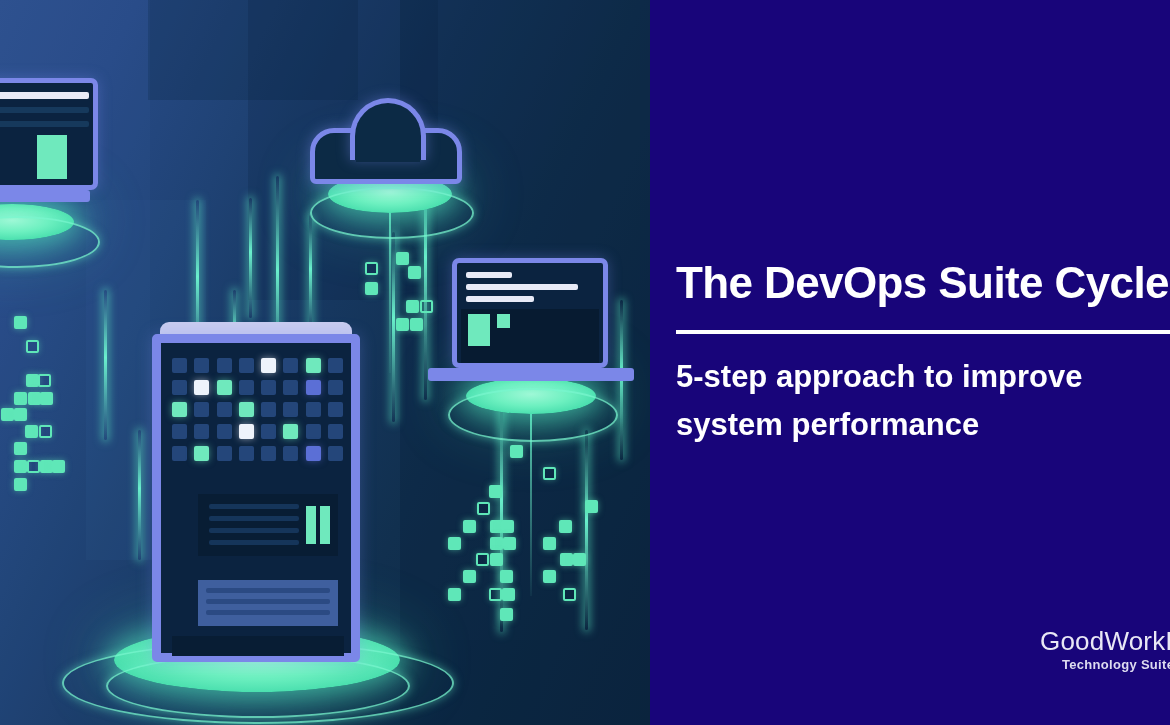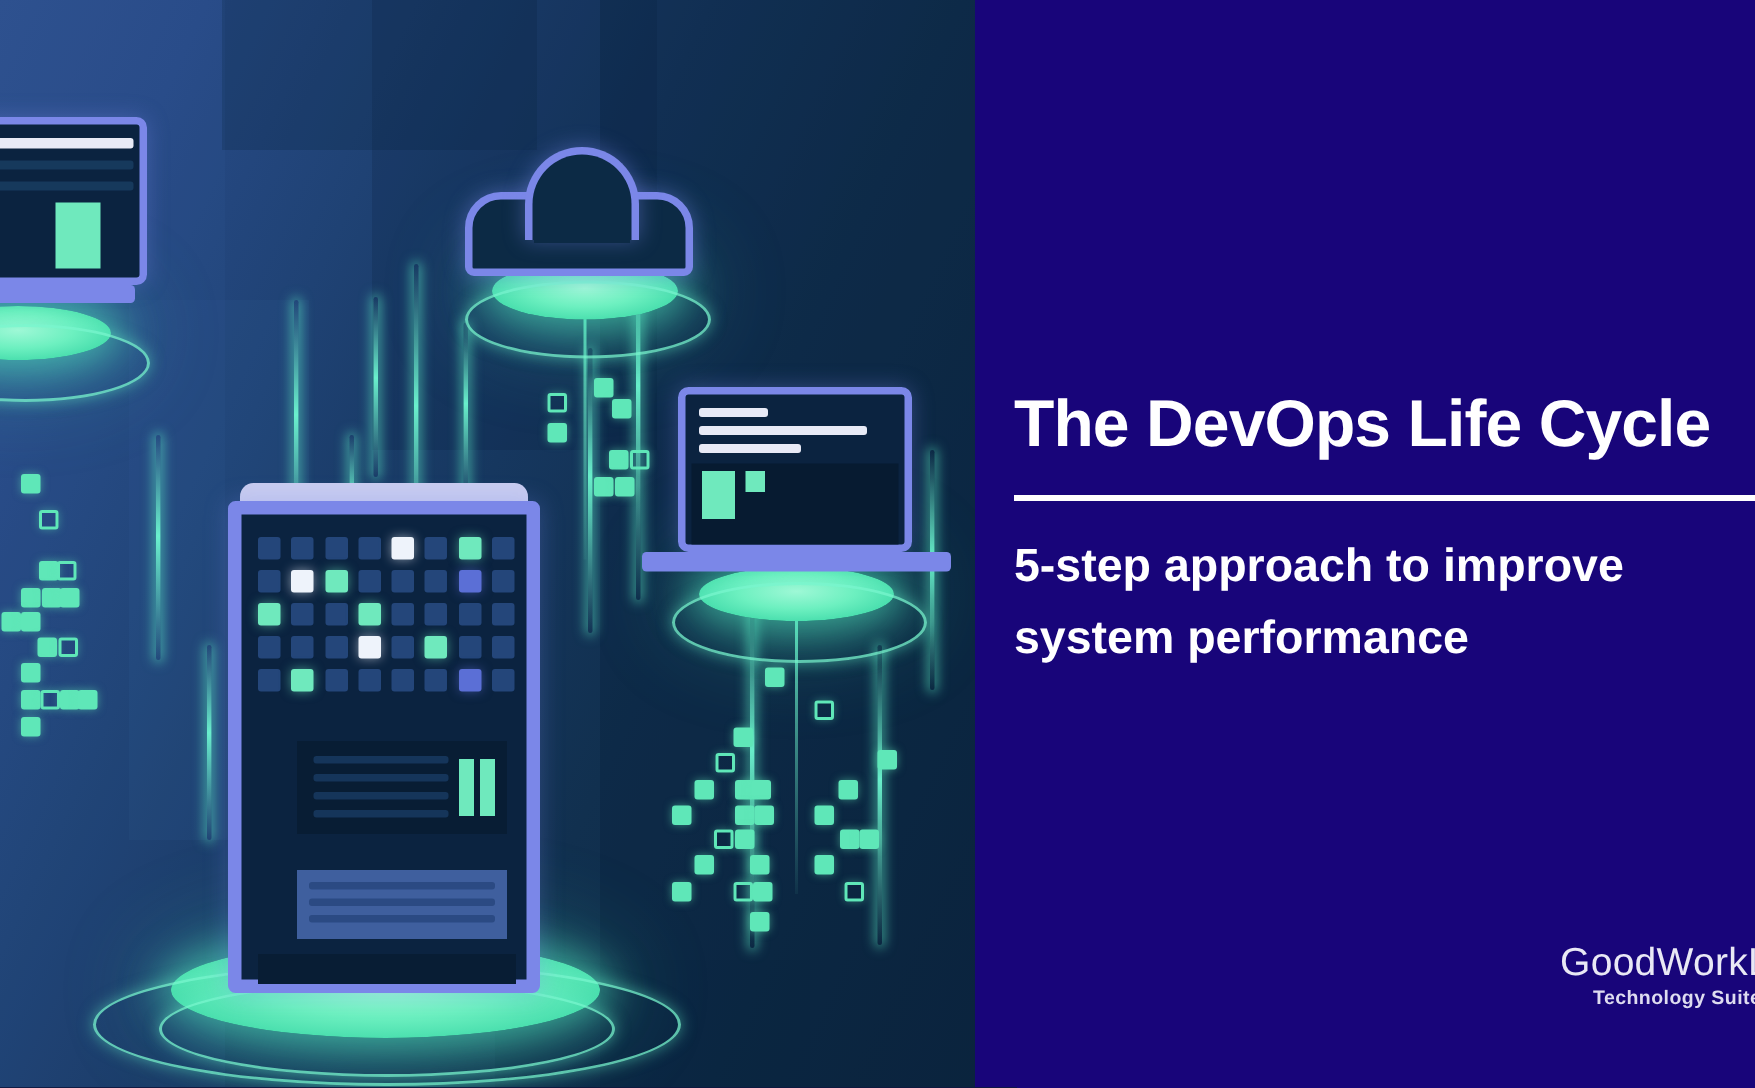--- a/index.html
+++ b/index.html
@@ -480,21 +480,21 @@
         <div class="px fill" style="left: 448px; top: 588px;"></div>
         <div class="px out" style="left: 489px; top: 588px;"></div>
         <div class="px fill" style="left: 502px; top: 588px;"></div>
         <div class="px out" style="left: 563px; top: 588px;"></div>
         <div class="px fill" style="left: 500px; top: 608px;"></div>
       </div>
 
   </div>
 
   <div id="text-panel">
-    <div id="headline">The DevOps Life Cycle</div>
+    <div id="headline">The DevOps Suite Cycle</div>
     <div id="divider"></div>
     <div id="subhead">
       <span class="sub-line">5-step approach to improve</span>
       <span class="sub-line">system performance</span>
     </div>
     <div id="logo">
       <span class="logo-main">GoodWorkLabs</span>
       <span class="logo-sub">Technology Suite</span>
     </div>
   </div>

